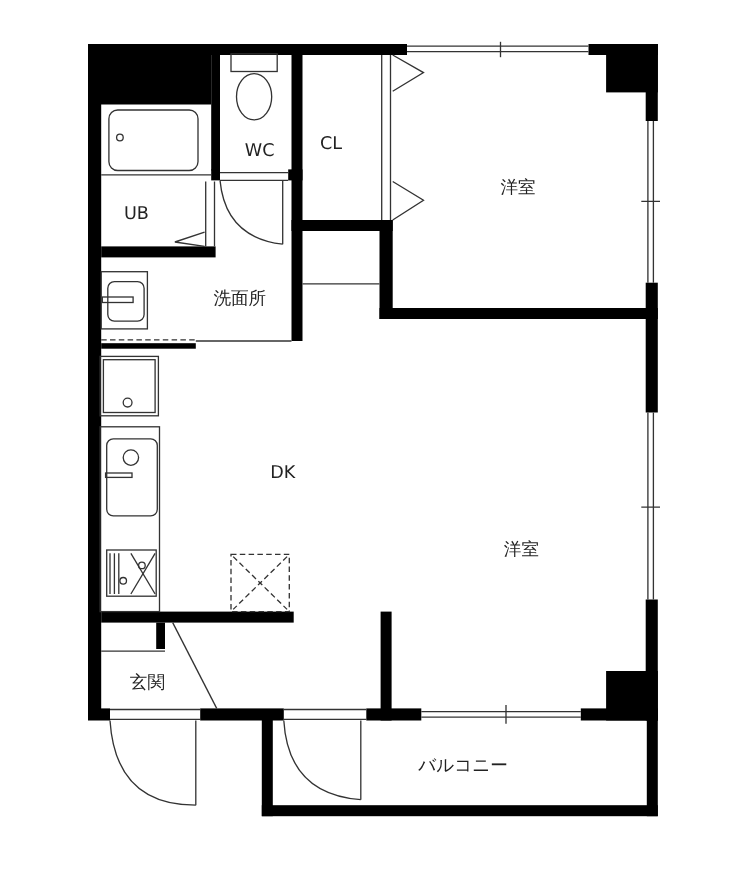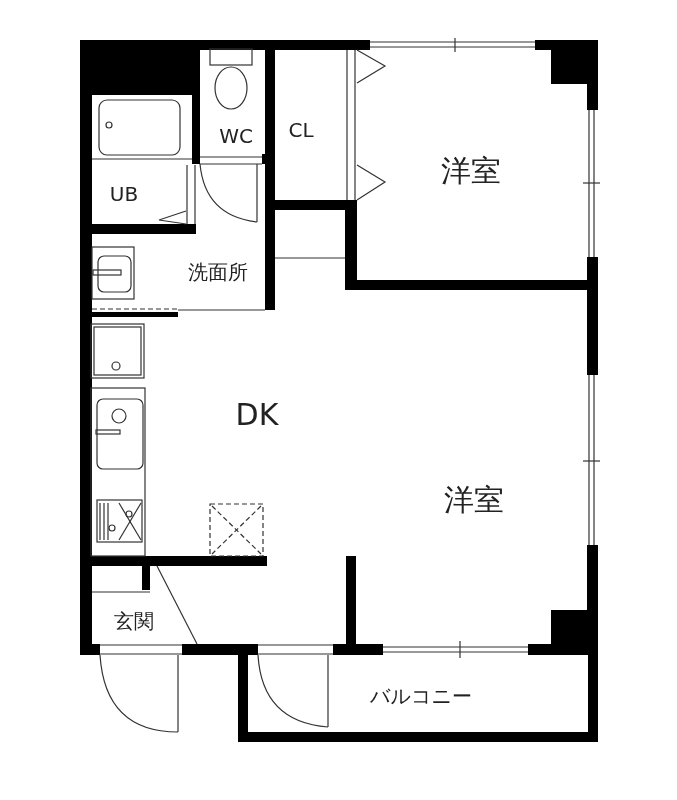--- a/index.html
+++ b/index.html
@@ -1,20 +1,20 @@
 <!DOCTYPE html>
 <html><head>
 <meta charset="utf-8">
 <style>
   html, body { margin:0; padding:0; background:#ffffff; }
   body { width:677px; height:800px; position:relative; overflow:hidden; font-family:"DejaVu Sans", sans-serif; }
   #plan { position:absolute; left:0; top:0; width:677px; height:800px; }
   .label { position:absolute; color:#222; font-family:"DejaVu Sans", sans-serif; white-space:nowrap; transform:translate(-50%,-50%); }
-  .lbl-lg { font-size:30px; }
-  .lbl-md { font-size:20px; }
+  .lbl-lg { font-size:16px; }
+  .lbl-md { font-size:16px; }
 </style>
 </head>
 <body>
 
 <svg id="plan" viewBox="0 0 677 800" xmlns="http://www.w3.org/2000/svg">
   <g fill="#000">
 
     <rect x="80" y="40" width="290" height="10"></rect>
     <rect x="535" y="40" width="63" height="10"></rect>
 
@@ -144,16 +144,16 @@
     <path d="M258 655 Q 262 722 328 727"></path>
     <line x1="328" y1="655" x2="328" y2="727"></line>
   </g>
 </svg>
 
 <div class="label lbl-md" style="left:236px;top:136px">WC</div>
 <div class="label lbl-md" style="left:301px;top:130px">CL</div>
 <div class="label lbl-lg" style="left:471px;top:171px">洋室</div>
 <div class="label lbl-md" style="left:124px;top:194px">UB</div>
 <div class="label lbl-md" style="left:218px;top:272px">洗面所</div>
-<div class="label lbl-lg" style="left:257px;top:414px">DK</div>
+<div class="label lbl-lg" style="left:257px;top:429px">DK</div>
 <div class="label lbl-lg" style="left:474px;top:500px">洋室</div>
 <div class="label lbl-md" style="left:134px;top:621px">玄関</div>
 <div class="label lbl-md" style="left:421px;top:696px">バルコニー</div>
 
 </body></html>

